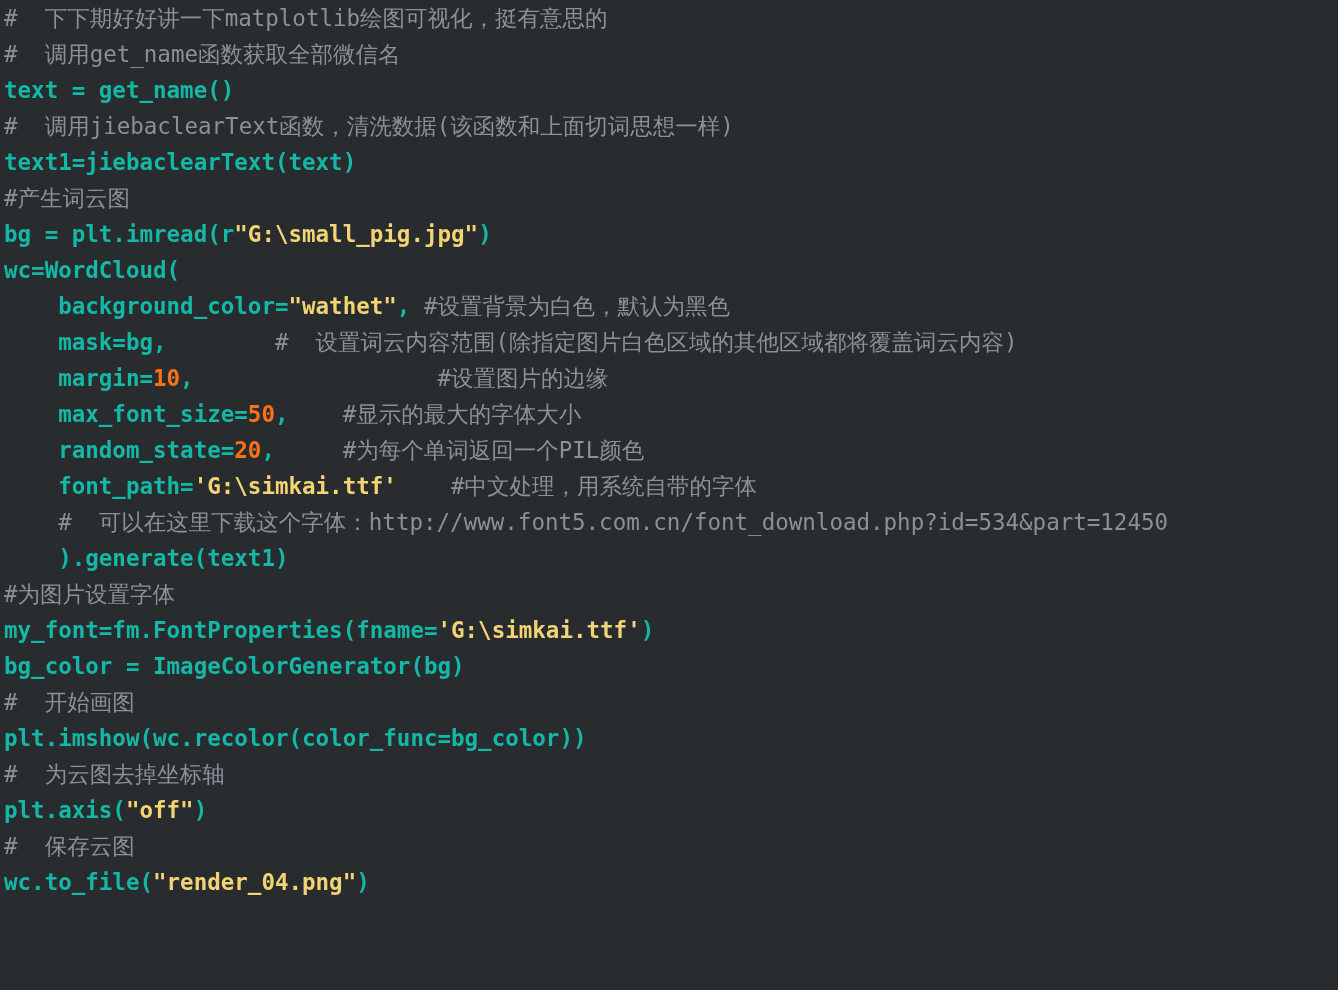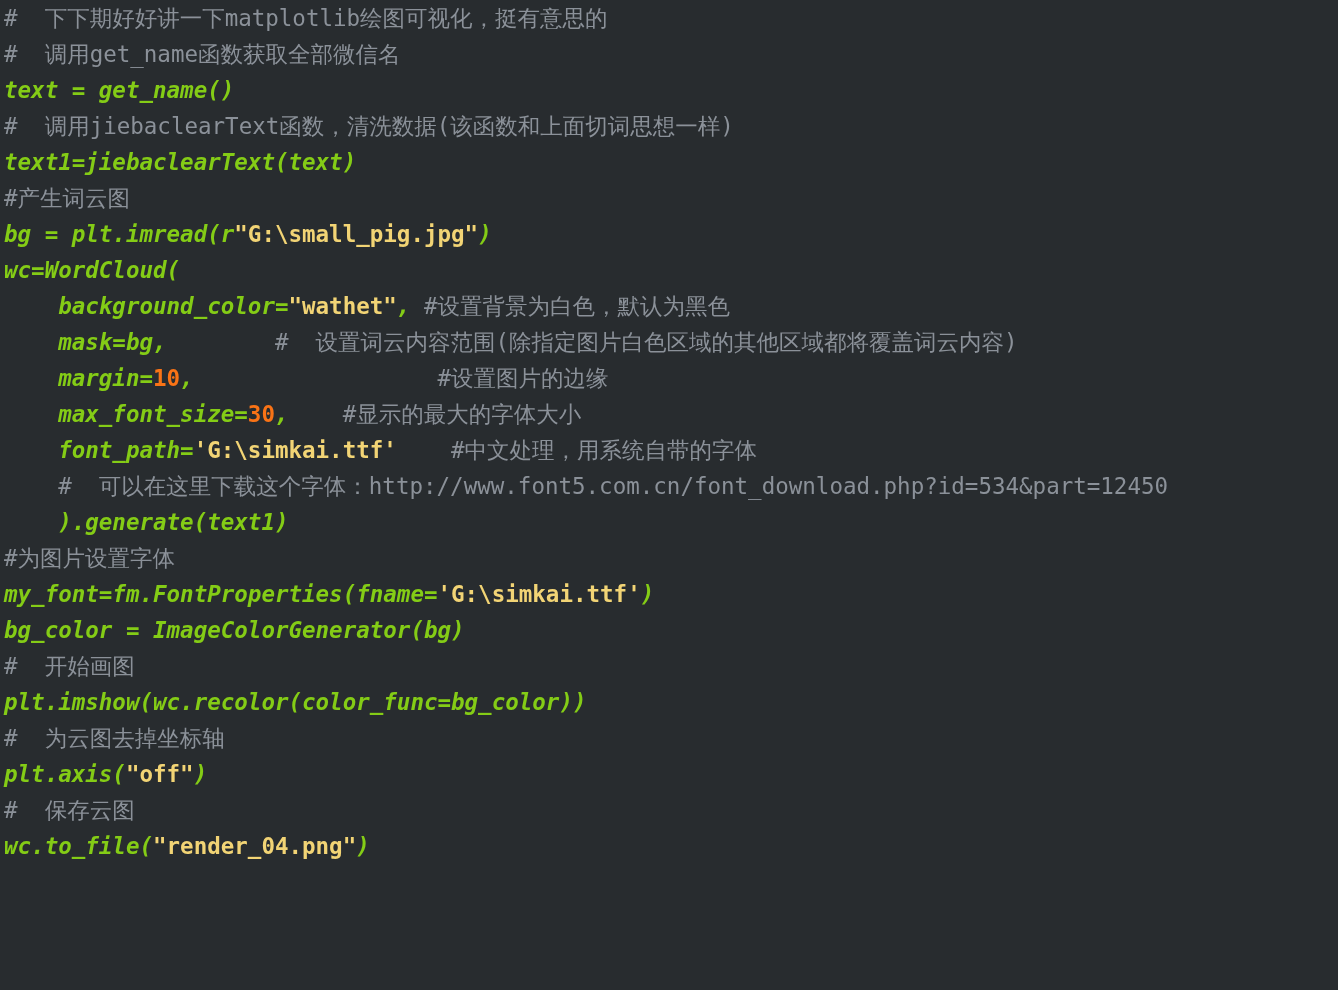--- a/index.html
+++ b/index.html
@@ -23,42 +23,43 @@
   .code-line {
     height: 36px;
     line-height: 36px;
     font-size: 22.5px;
     white-space: pre;
     letter-spacing: 0px;
     padding-left: 4px;
     overflow: hidden;
   }
   .tok { white-space: pre; }
-  .c-plain   { color: #84cc16; font-style: italic; }
+  .c-plain   { color: #14b8a6; }
   .c-comment { color: #8b9199; }
   .c-string  { color: #f2d475; font-weight: bold; }
   .c-number  { color: #f97316; font-weight: bold; }
   .c-plain, .c-string, .c-number { font-weight: bold; }
 </style>
 </head>
 <body>
 
 <div id="code-editor" style="background: rgb(40, 44, 47);">
     <div class="code-line"><span class="tok c-comment">#  下下期好好讲一下matplotlib绘图可视化，挺有意思的</span></div>
     <div class="code-line"><span class="tok c-comment">#  调用get_name函数获取全部微信名</span></div>
     <div class="code-line"><span class="tok c-plain">text = get_name()</span></div>
     <div class="code-line"><span class="tok c-comment">#  调用jiebaclearText函数，清洗数据(该函数和上面切词思想一样)</span></div>
     <div class="code-line"><span class="tok c-plain">text1=jiebaclearText(text)</span></div>
     <div class="code-line"><span class="tok c-comment">#产生词云图</span></div>
     <div class="code-line"><span class="tok c-plain">bg = plt.imread(r</span><span class="tok c-string">"G:\small_pig.jpg"</span><span class="tok c-plain">)</span></div>
     <div class="code-line"><span class="tok c-plain">wc=WordCloud(</span></div>
     <div class="code-line"><span class="tok c-plain">    background_color=</span><span class="tok c-string">"wathet"</span><span class="tok c-plain">, </span><span class="tok c-comment">#设置背景为白色，默认为黑色</span></div>
     <div class="code-line"><span class="tok c-plain">    mask=bg,</span><span class="tok c-comment">        #  设置词云内容范围(除指定图片白色区域的其他区域都将覆盖词云内容)</span></div>
     <div class="code-line"><span class="tok c-plain">    margin=</span><span class="tok c-number">10</span><span class="tok c-plain">,</span><span class="tok c-comment">                  #设置图片的边缘</span></div>
-    <div class="code-line"><span class="tok c-plain">    max_font_size=</span><span class="tok c-number">30</span><span class="tok c-plain">,</span><span class="tok c-comment">    #显示的最大的字体大小</span></div>
+    <div class="code-line"><span class="tok c-plain">    max_font_size=</span><span class="tok c-number">50</span><span class="tok c-plain">,</span><span class="tok c-comment">    #显示的最大的字体大小</span></div>
+    <div class="code-line"><span class="tok c-plain">    random_state=</span><span class="tok c-number">20</span><span class="tok c-plain">,</span><span class="tok c-comment">     #为每个单词返回一个PIL颜色</span></div>
     <div class="code-line"><span class="tok c-plain">    font_path=</span><span class="tok c-string">'G:\simkai.ttf'</span><span class="tok c-comment">    #中文处理，用系统自带的字体</span></div>
     <div class="code-line"><span class="tok c-comment">    #  可以在这里下载这个字体：http://www.font5.com.cn/font_download.php?id=534&amp;part=12450</span></div>
     <div class="code-line"><span class="tok c-plain">    ).generate(text1)</span></div>
     <div class="code-line"><span class="tok c-comment">#为图片设置字体</span></div>
     <div class="code-line"><span class="tok c-plain">my_font=fm.FontProperties(fname=</span><span class="tok c-string">'G:\simkai.ttf'</span><span class="tok c-plain">)</span></div>
     <div class="code-line"><span class="tok c-plain">bg_color = ImageColorGenerator(bg)</span></div>
     <div class="code-line"><span class="tok c-comment">#  开始画图</span></div>
     <div class="code-line"><span class="tok c-plain">plt.imshow(wc.recolor(color_func=bg_color))</span></div>
     <div class="code-line"><span class="tok c-comment">#  为云图去掉坐标轴</span></div>
     <div class="code-line"><span class="tok c-plain">plt.axis(</span><span class="tok c-string">"off"</span><span class="tok c-plain">)</span></div>

